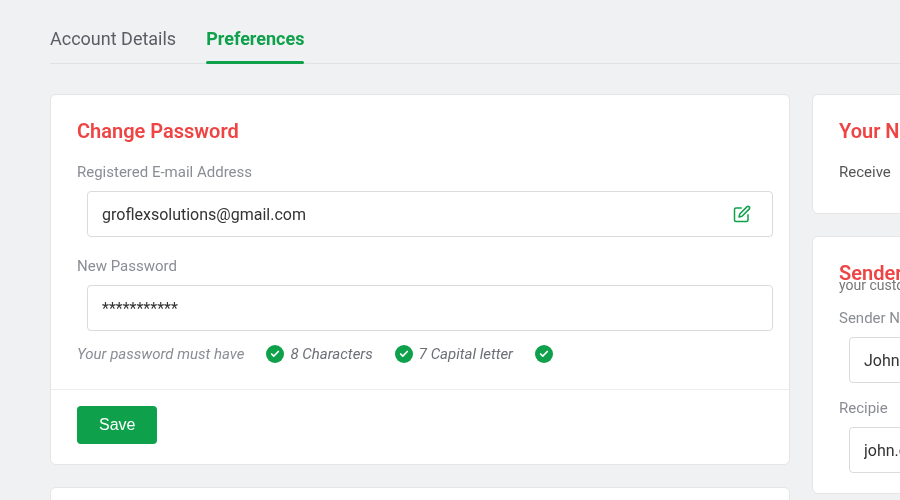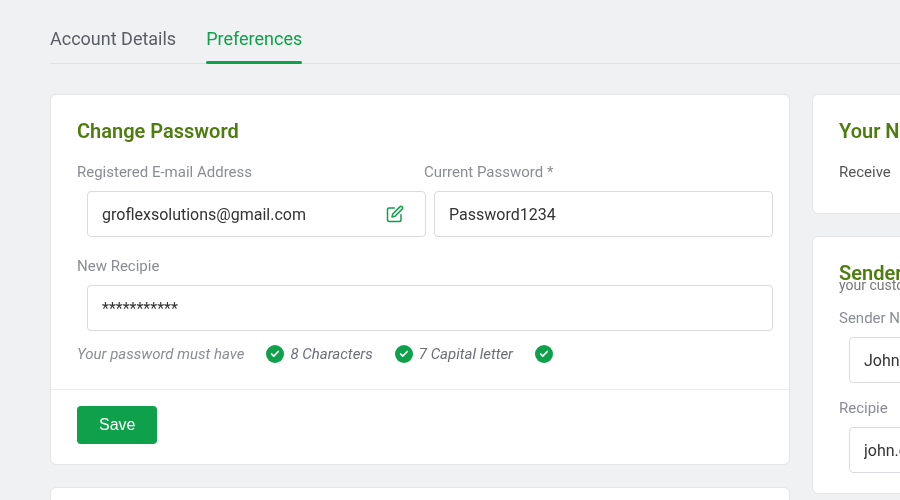--- a/index.html
+++ b/index.html
@@ -21,21 +21,21 @@
     }
     .tab {
       font-size: 18px;
       color: #5a5d63;
       padding-bottom: 14px;
       cursor: pointer;
       position: relative;
     }
     .tab.active {
       color: #0ea04b;
-      font-weight: 400;
+      font-weight: 700;
     }
     .tab.active::after {
       content: "";
       position: absolute;
       left: 0; right: 0; bottom: -1px;
       height: 3px;
       background: #0ea04b;
       border-radius: 2px;
     }
     .layout {
@@ -47,21 +47,21 @@
       background: #fff;
       border: 1px solid #e5e5e5;
       border-radius: 6px;
       padding: 24px 26px 20px 26px;
     }
     .main-col { flex: 0 0 740px; display: flex; flex-direction: column; gap: 22px;}
     .side-col { flex: 0 0 280px; display: flex; flex-direction: column; gap: 22px; }
     .card-title {
       font-size: 20px;
       font-weight: 600;
-      color: #4d7c0f;
+      color: #ef4444;
       margin-bottom: 20px;
     }
     .card-sub {
       font-size: 14px;
       color: #777;
       margin-top: -14px;
       margin-bottom: 16px;
     }
     .row { display: flex; gap: 8px; }
     .field { flex: 1; display: flex; flex-direction: column; }
@@ -161,31 +161,25 @@
             <div class="input-wrap">
               <input class="input" type="text" value="groflexsolutions@gmail.com" style="">
               <span class="edit-icon">
                 <svg viewBox="0 0 24 24" fill="none" stroke="#0ea04b" stroke-width="2" stroke-linecap="round" stroke-linejoin="round">
                   <path d="M11 4H4a2 2 0 0 0-2 2v14a2 2 0 0 0 2 2h14a2 2 0 0 0 2-2v-7"></path>
                   <path d="M18.5 2.5a2.121 2.121 0 0 1 3 3L12 15l-4 1 1-4 9.5-9.5z"></path>
                 </svg>
               </span>
             </div>
           </div>
-          <div class="field">
-            <div class="label">Current Password *</div>
-            <div class="input-wrap">
-              <input class="input" type="text" value="Password1234" style="">
-            </div>
-          </div>
         </div>
 
         <div class="row" style="margin-top:20px;">
           <div class="field full">
-            <div class="label">New Recipie</div>
+            <div class="label">New Password</div>
             <div class="input-wrap">
               <input class="input" type="text" value="***********" style="">
             </div>
           </div>
         </div>
 
         <div class="req-line">
           <span>Your password must have</span>
           <span class="req-item">
             <span class="check-ic">

